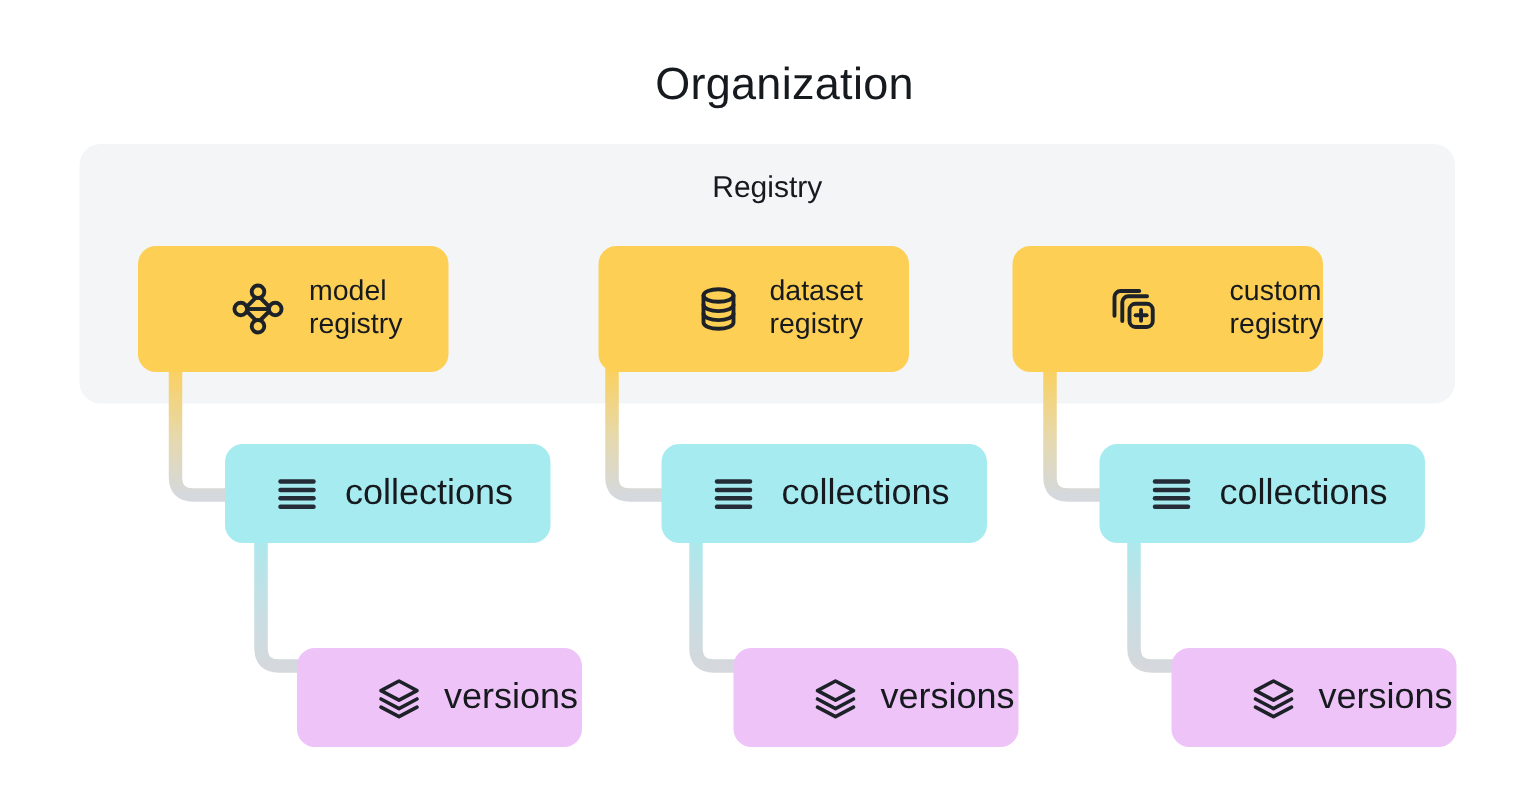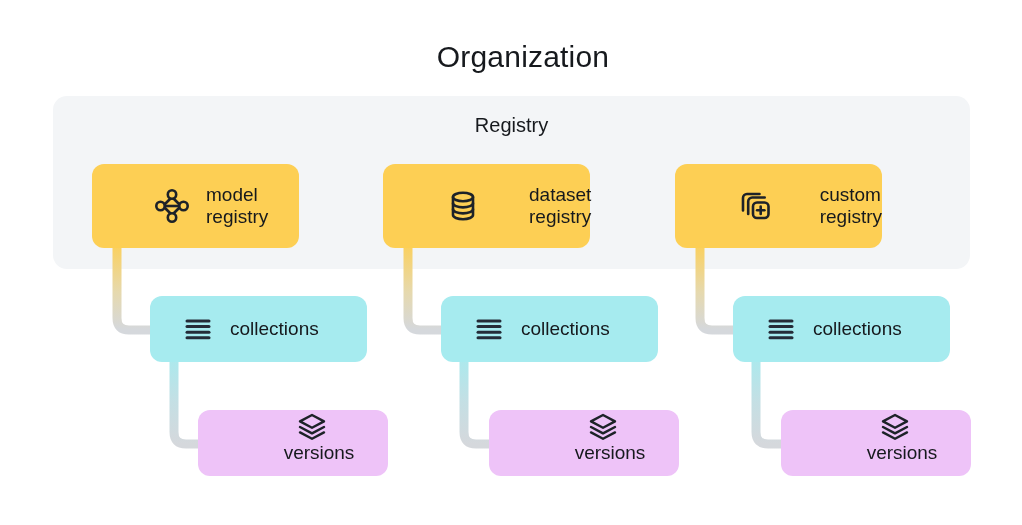--- a/index.html
+++ b/index.html
@@ -71,21 +71,21 @@
     border-radius: 12px;
     box-sizing: border-box;
   }
   .card .ico {
     flex: 0 0 auto;
     display: flex;
     align-items: center;
     justify-content: center;
   }
   .card .lbl {
-    font-size: 19px;
+    font-size: 24px;
     line-height: 1.18;
     color: #16191d;
     white-space: pre-line;
   }
 
   .card-registry {
     width: 207px;
     height: 84px;
     top: 164px;
     background: #fdcf54;
@@ -99,24 +99,23 @@
     height: 66px;
     top: 296px;
     background: #a6ebef;
     padding-left: 32px;
   }
   .card-collections .ico { width: 32px; height: 32px; margin-right: 16px; }
 
   .card-versions {
     width: 190px;
     height: 66px;
-    top: 410px;
+    top: 432px;
     background: #eec3f8;
     padding-left: 52px;
-    flex-direction: column;
   }
   .card-versions .ico { width: 32px; height: 32px; margin-right: 14px; }
 </style>
 </head>
 <body>
 
 <div id="diagram">
 
   <div class="org-title">Organization</div>
 
@@ -164,21 +163,21 @@
           <circle cx="20" cy="31.5" r="4.2" fill="#fdcf54"></circle>
           <circle cx="8.5" cy="20" r="4.2" fill="#fdcf54"></circle>
           <circle cx="31.5" cy="20" r="4.2" fill="#fdcf54"></circle>
         </g>
       </svg>
     </span>
     <span class="lbl">model
 registry</span>
   </div>
 
-  <div class="card card-registry" style="left:383px;gap:32px;">
+  <div class="card card-registry" style="left:399px;">
     <span class="ico">
       <svg width="40" height="40" viewBox="0 0 40 40" xmlns="http://www.w3.org/2000/svg">
         <g fill="none" stroke="#1d2228" stroke-width="2.6" stroke-linecap="round">
           <ellipse cx="20" cy="11" rx="10" ry="4.2"></ellipse>
           <path d="M10,11 L10,29 C10,31.3 14.5,33.2 20,33.2 C25.5,33.2 30,31.3 30,29 L30,11"></path>
           <path d="M10,17.2 C10,19.5 14.5,21.4 20,21.4 C25.5,21.4 30,19.5 30,17.2"></path>
           <path d="M10,23.2 C10,25.5 14.5,27.4 20,27.4 C25.5,27.4 30,25.5 30,23.2"></path>
         </g>
       </svg>
     </span>

